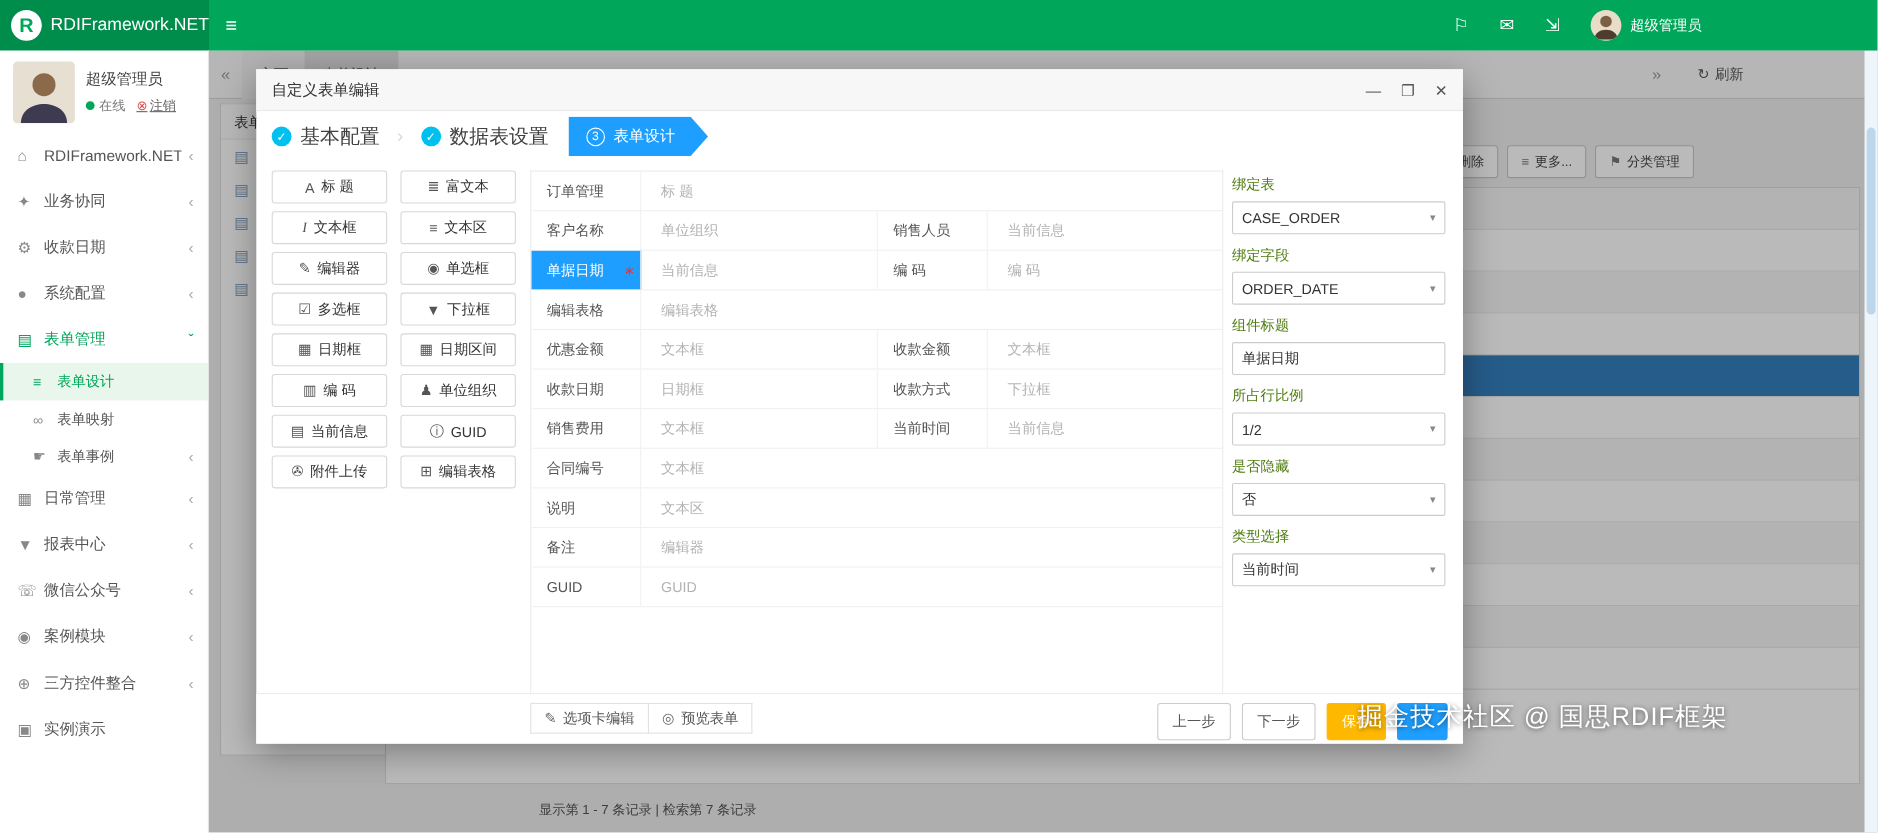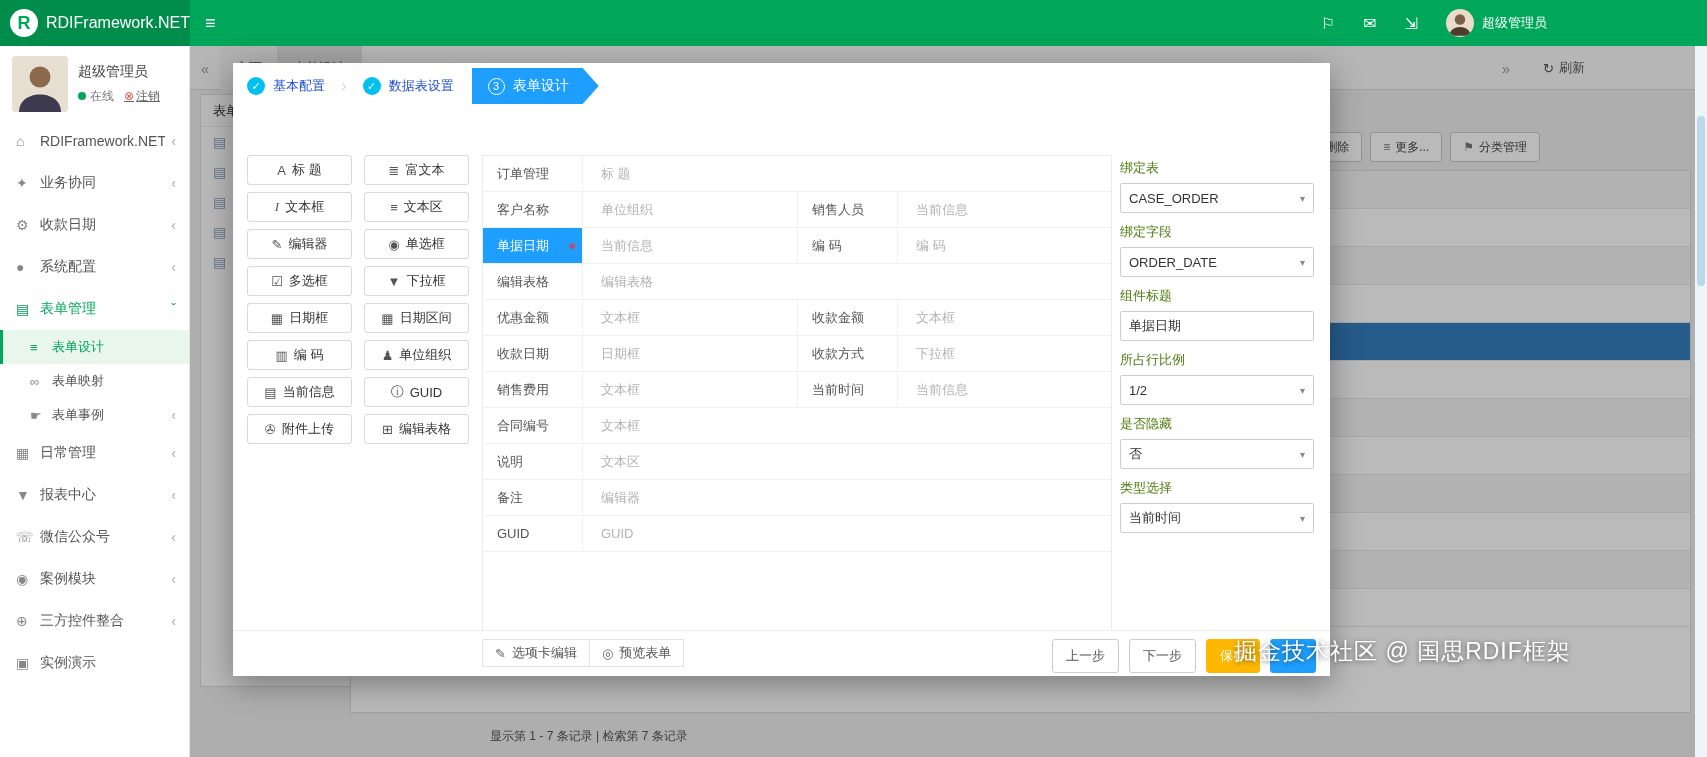--- a/index.html
+++ b/index.html
@@ -78,21 +78,21 @@
   .modal { position:absolute; left:233px; top:63px; width:1097px; height:613px; background:#fff; z-index:100;
            box-shadow:0 8px 30px rgba(0,0,0,0.35); }
   .modal-header { height:38px; background:#f7f7f7; border-bottom:1px solid #e9e9e9; display:flex; align-items:center; padding:0 14px; }
   .modal-title { font-size:14px; color:#333; }
   .modal-controls { margin-left:auto; display:flex; gap:18px; color:#555; }
   .mc { cursor:pointer; font-size:14px; line-height:1; }
   .steps { height:46px; display:flex; align-items:center; padding-left:14px; }
   .step { display:flex; align-items:center; gap:8px; cursor:pointer; }
   .step-check { width:18px; height:18px; border-radius:50%; background:#00c0ef; color:#fff; font-size:11px;
                 display:flex; align-items:center; justify-content:center; flex:0 0 18px; }
-  .step-label { color:#1d4ed8; font-size:13px; white-space:nowrap; }
+  .step-label { color:#404040; font-size:18px; white-space:nowrap; }
   .step-sep { color:#d8d8d8; font-size:17px; margin:0 16px; }
   .step-active { height:36px; background:#1E9FFF; color:#fff; display:flex; align-items:center; gap:8px;
                  padding:0 30px 0 16px; margin-left:18px; cursor:pointer;
                  clip-path:polygon(0 0, calc(100% - 16px) 0, 100% 50%, calc(100% - 16px) 100%, 0 100%); }
   .step-num { width:17px; height:17px; border:1px solid #fff; border-radius:50%; font-size:11px;
               display:flex; align-items:center; justify-content:center; flex:0 0 17px; }
   .step-active-label { font-size:14px; white-space:nowrap; }
   .modal-body { position:absolute; top:84px; left:0; right:0; bottom:46px; }
   .palette { position:absolute; left:14px; top:8px; width:222px; display:grid; grid-template-columns:105px 105px; gap:7px 12px; }
   .pal-btn { height:30px; border:1px solid #d8d8d8; border-radius:3px; background:#fff; display:flex;
@@ -303,20 +303,28 @@
   <div class="page-info">显示第 1 - 7 条记录 | 检索第 7 条记录</div>
 
   <div class="backdrop"></div>
 
   <div class="scrollbar">
     <div class="scroll-thumb"></div>
   </div>
 </div>
 
 <div class="modal">
+  <div class="modal-header">
+    <span class="modal-title">自定义表单编辑</span>
+    <span class="modal-controls">
+      <span class="mc">—</span>
+      <span class="mc">❐</span>
+      <span class="mc">✕</span>
+    </span>
+  </div>
 
   <div class="steps">
     <span class="step">
       <span class="step-check">✓</span>
       <span class="step-label">基本配置</span>
     </span>
     <span class="step-sep">›</span>
     <span class="step">
       <span class="step-check">✓</span>
       <span class="step-label">数据表设置</span>

